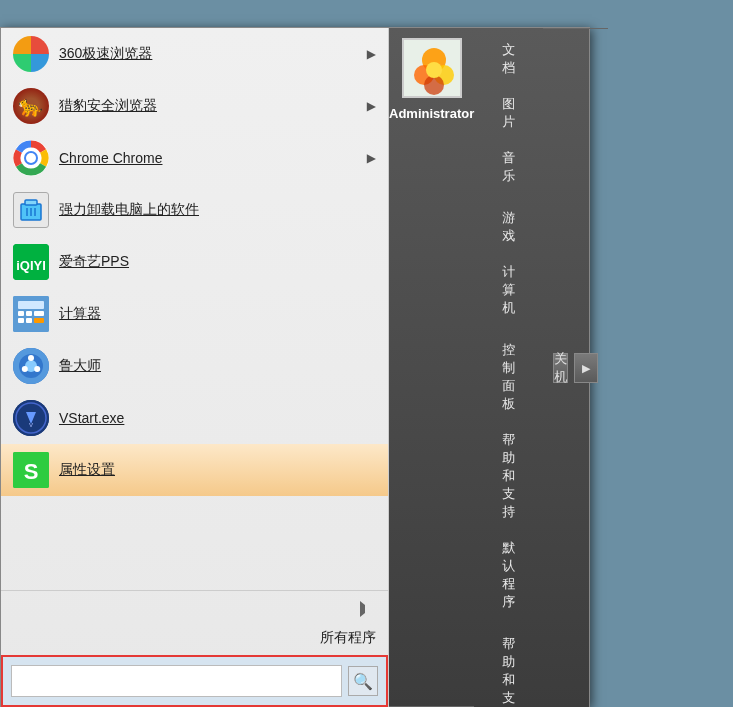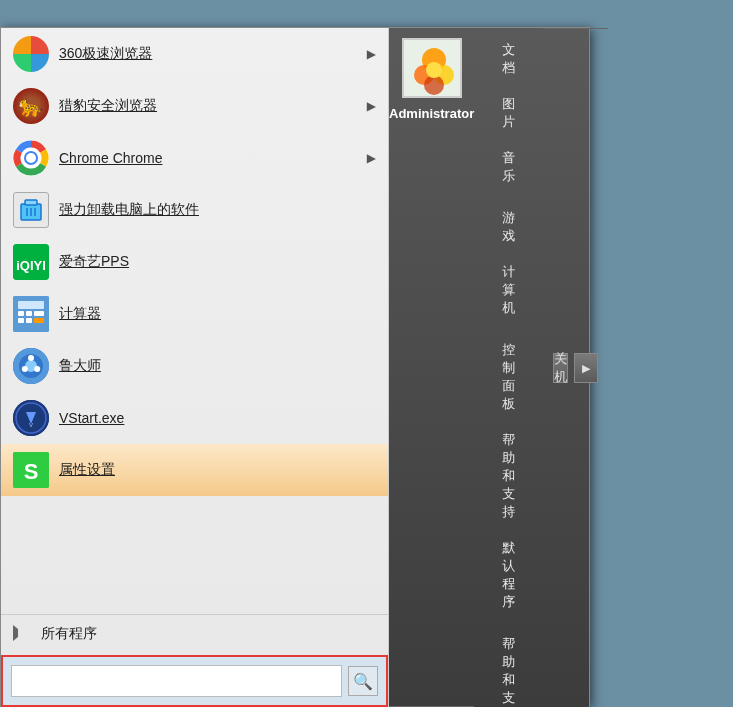--- a/index.html
+++ b/index.html
@@ -75,25 +75,26 @@
     }
 
     .divider-row {
       height: 1px;
       background: #ccc;
       margin: 2px 0;
     }
 
     .all-programs-row {
       display: flex;
-      align-items: flex-start;
+      align-items: flex-end;
       padding: 8px 12px;
       gap: 12px;
       cursor: pointer;
       min-height: 38px;
+      flex-direction: column;
     }
 
     .all-programs-label {
       font-size: 14px;
       color: #222;
       font-weight: 400;
     }
 
     
     .search-bar {

